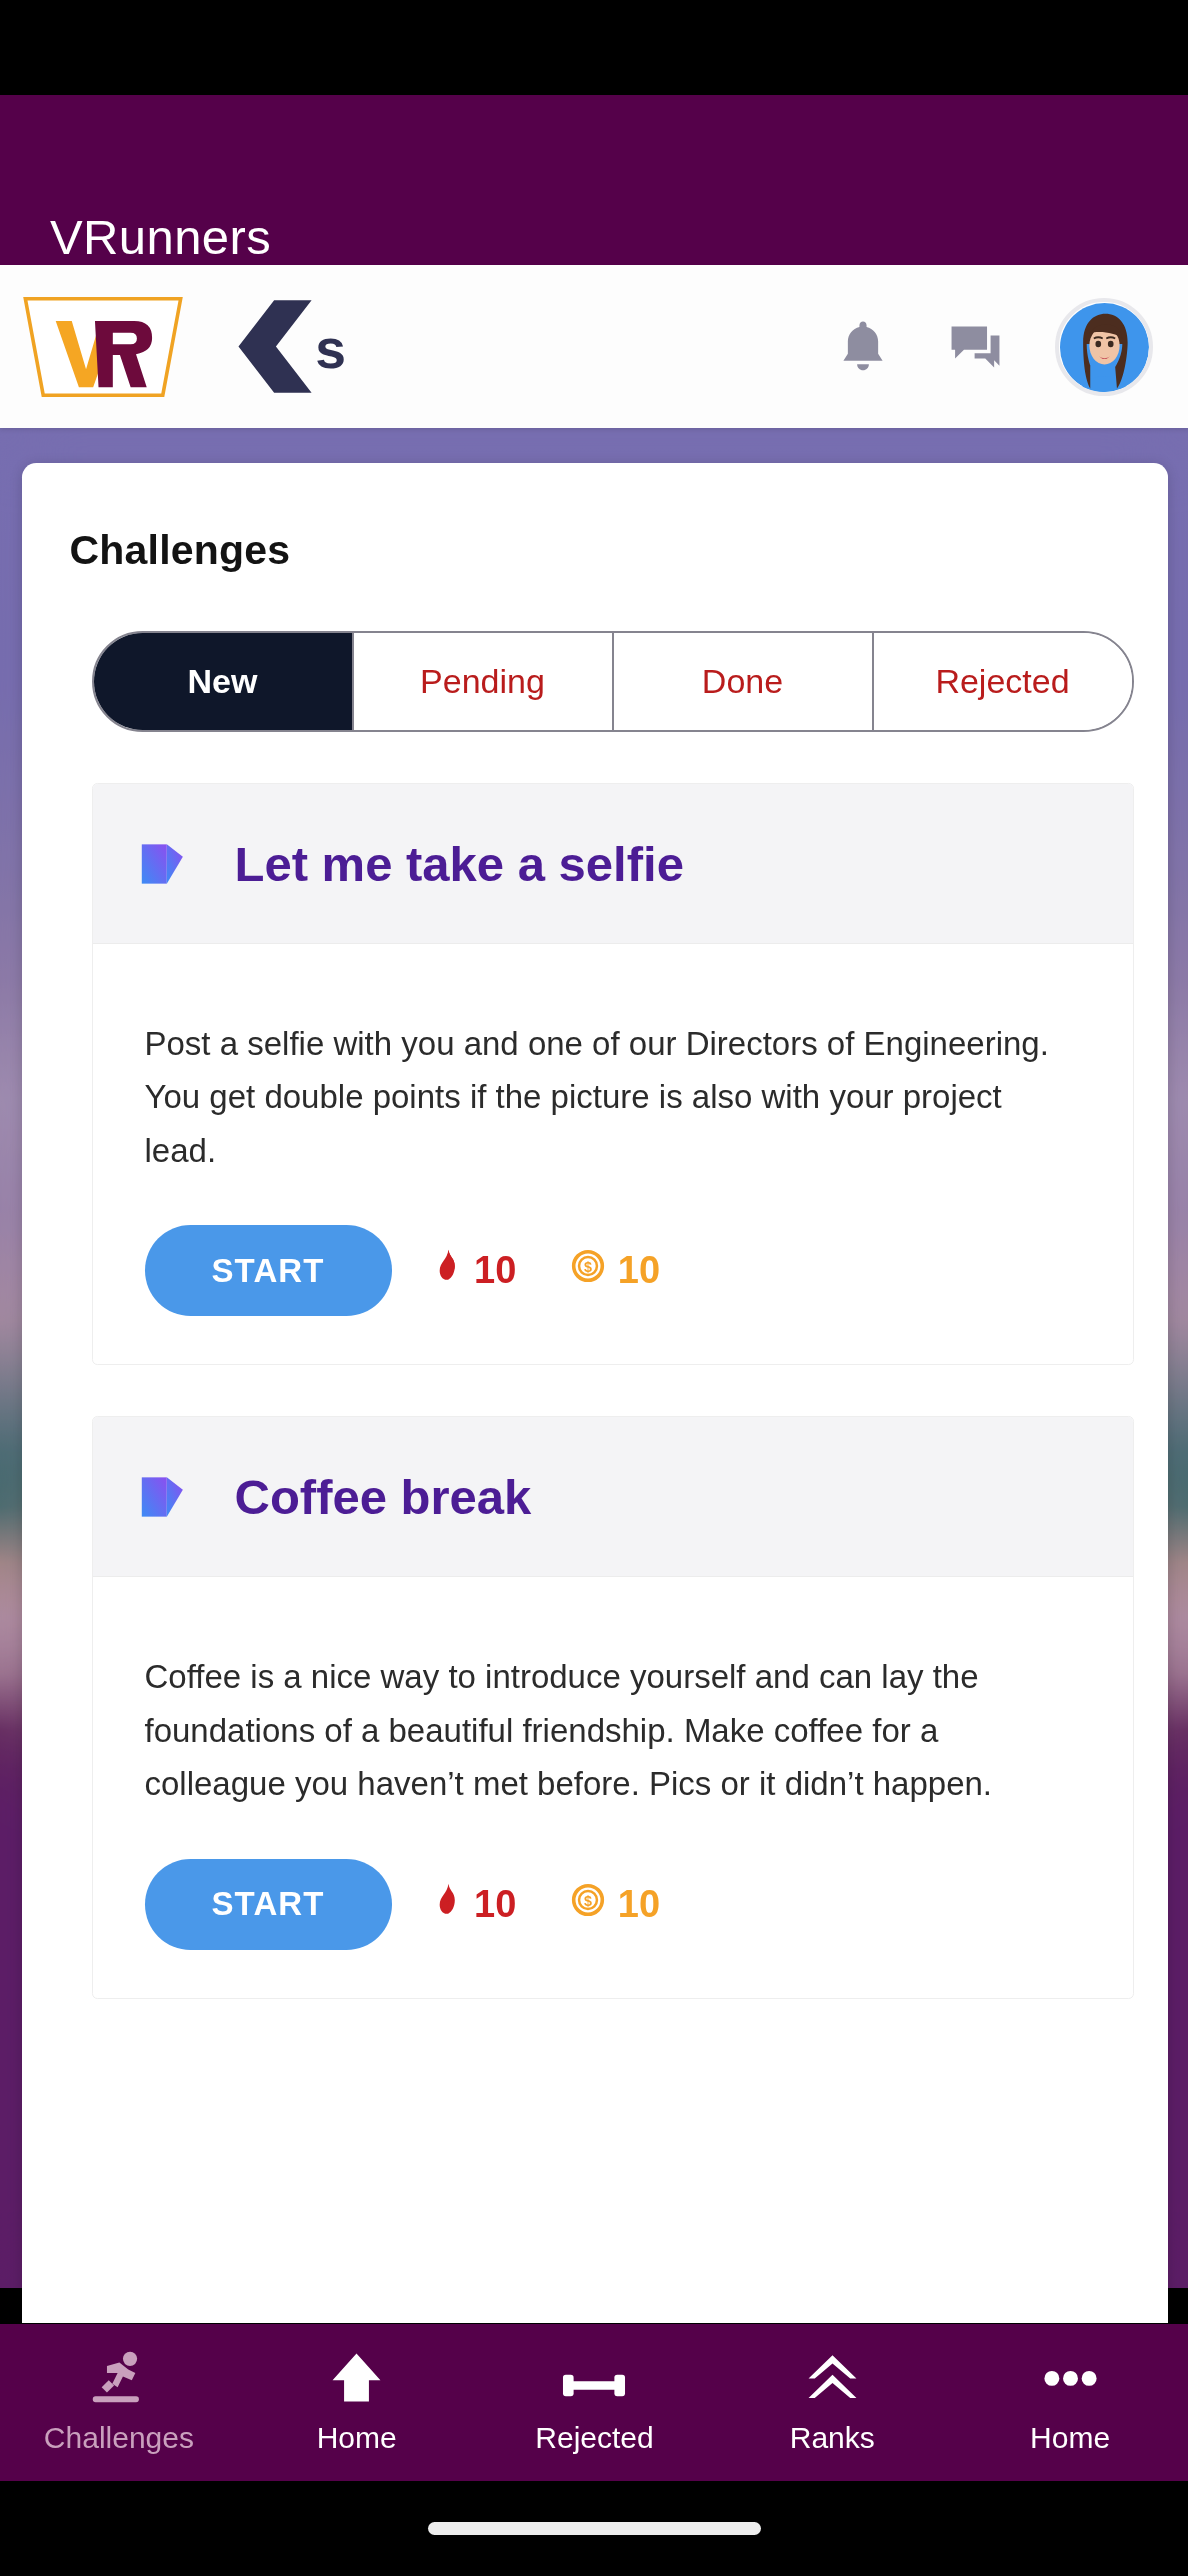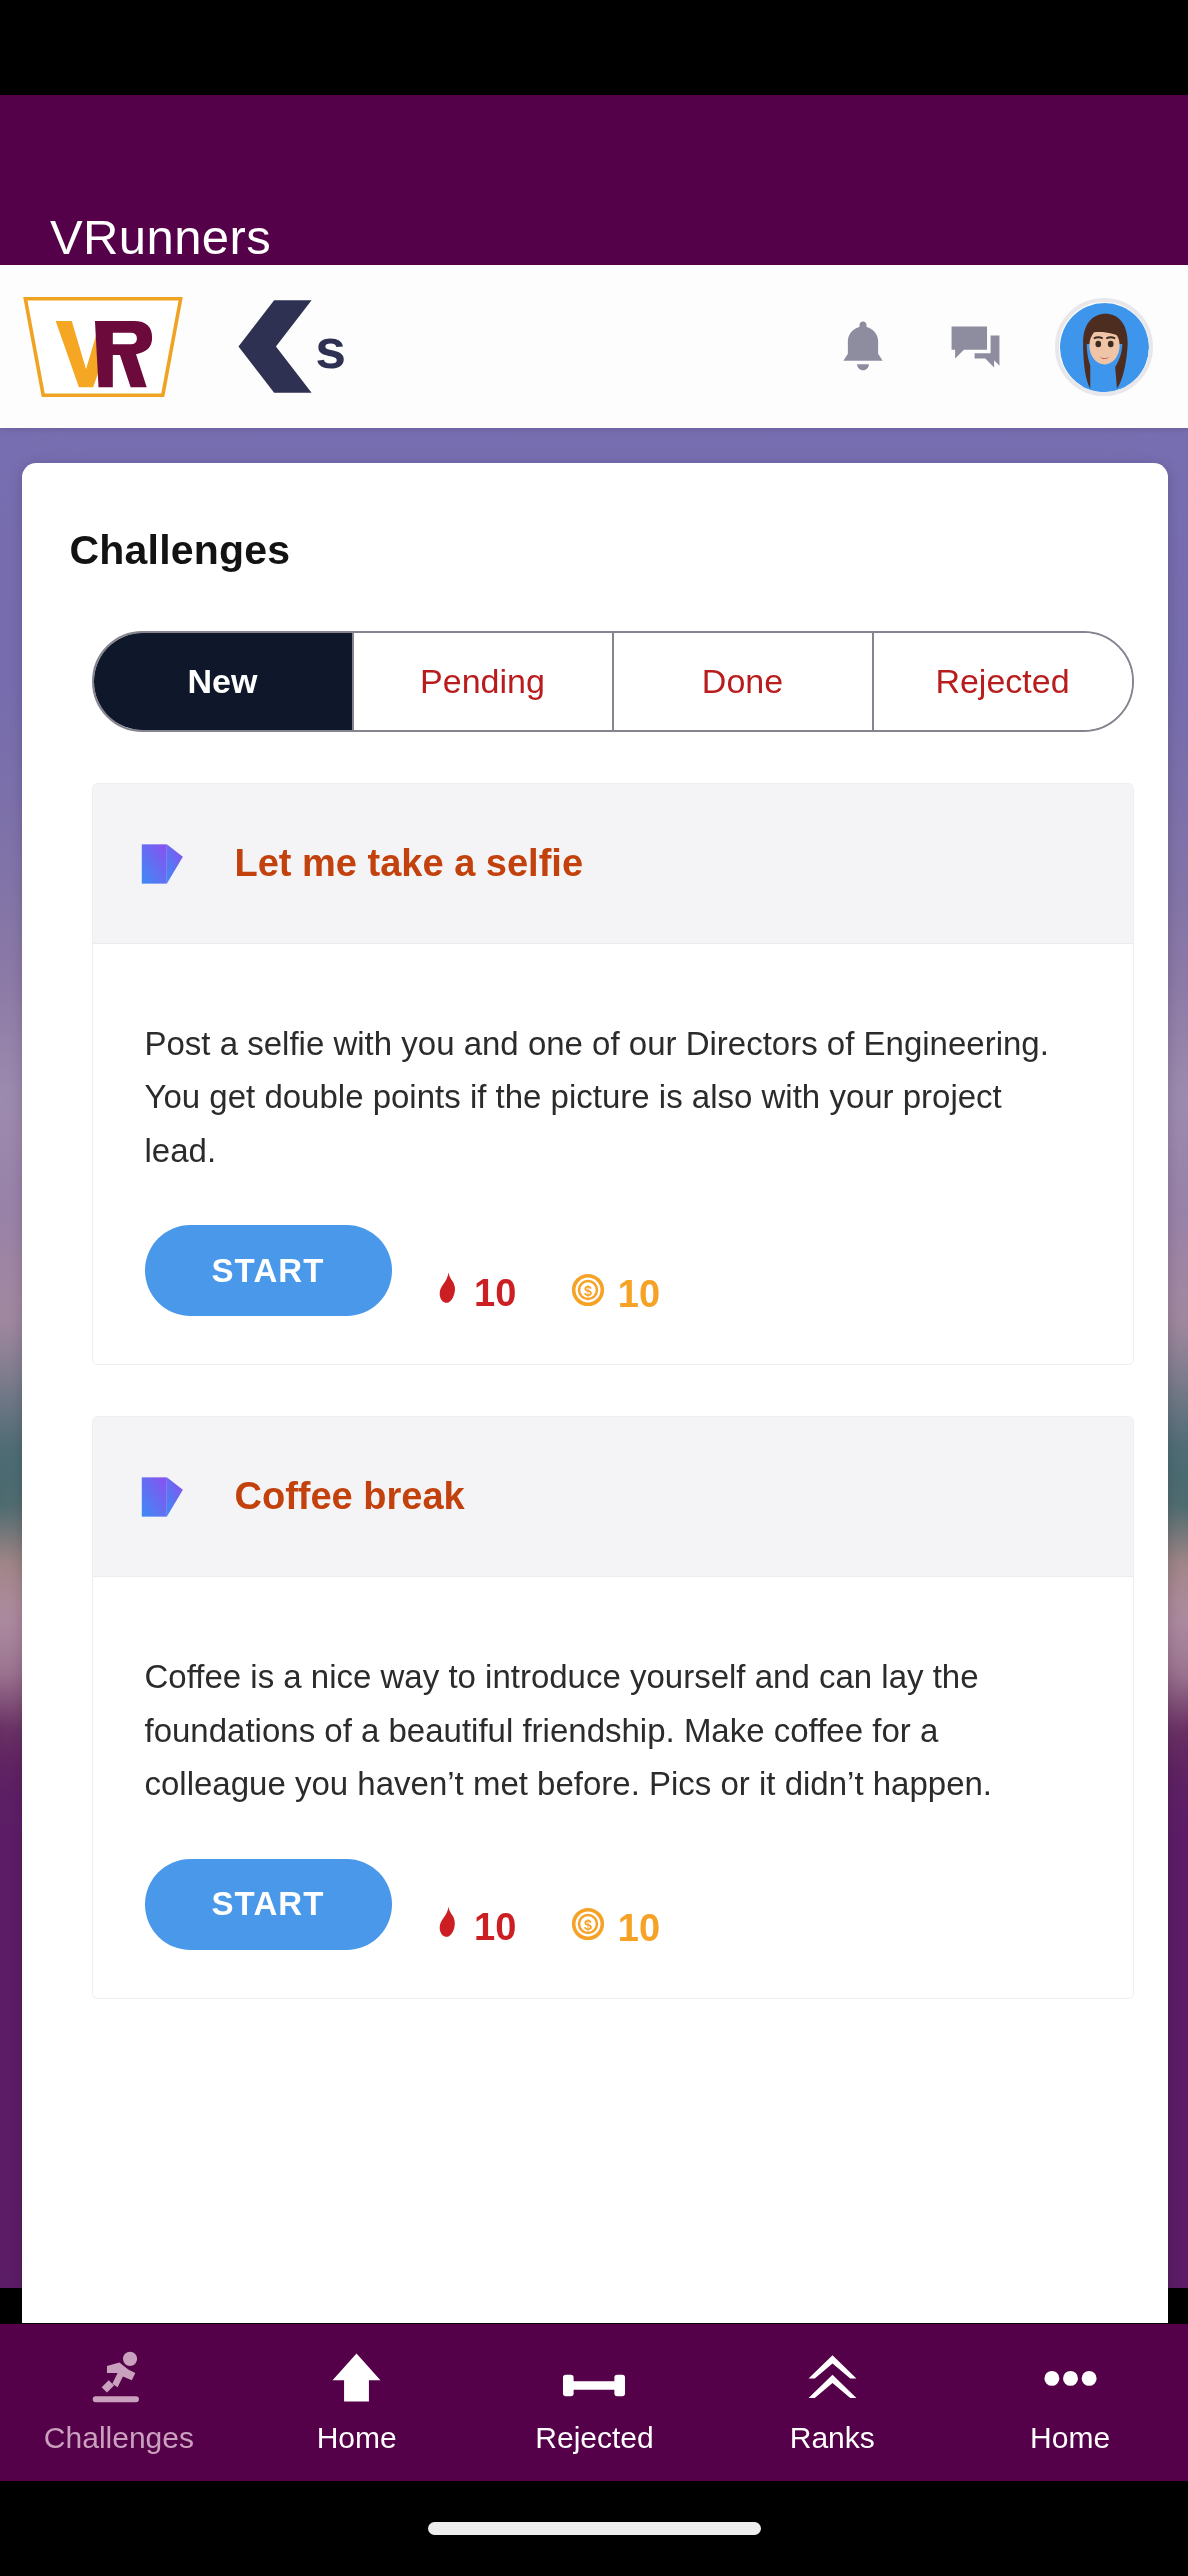--- a/index.html
+++ b/index.html
@@ -157,29 +157,29 @@
   }
   .challenge-head {
     height: 160px;
     background: #f4f4f6;
     display: flex; align-items: center;
     padding-left: 45px;
     border-bottom: 0.9px solid #ececec;
   }
   .vid-icon { width: 54px; height: 50px; margin-right: 43px; }
   .challenge-name {
-    font-size: 38px; font-weight: bold; color: #c2410c;
+    font-size: 49px; font-weight: bold; color: #4c1d95;
   }
   .challenge-body { padding: 73px 52px 48px 52px; }
   .challenge-desc {
     font-size: 33px; line-height: 1.62; color: #2b2b2b;
   }
   .challenge-actions {
     margin-top: 48px;
-    display: flex; align-items: flex-end;
+    display: flex; align-items: center;
   }
   .start-btn {
     width: 247px; height: 91px;
     background: #4a98e9;
     color: #ffffff;
     border: none; border-radius: 46px;
     font-family: "Liberation Sans", sans-serif;
     font-size: 33px; font-weight: bold;
     letter-spacing: 1.1px;
     cursor: pointer;

